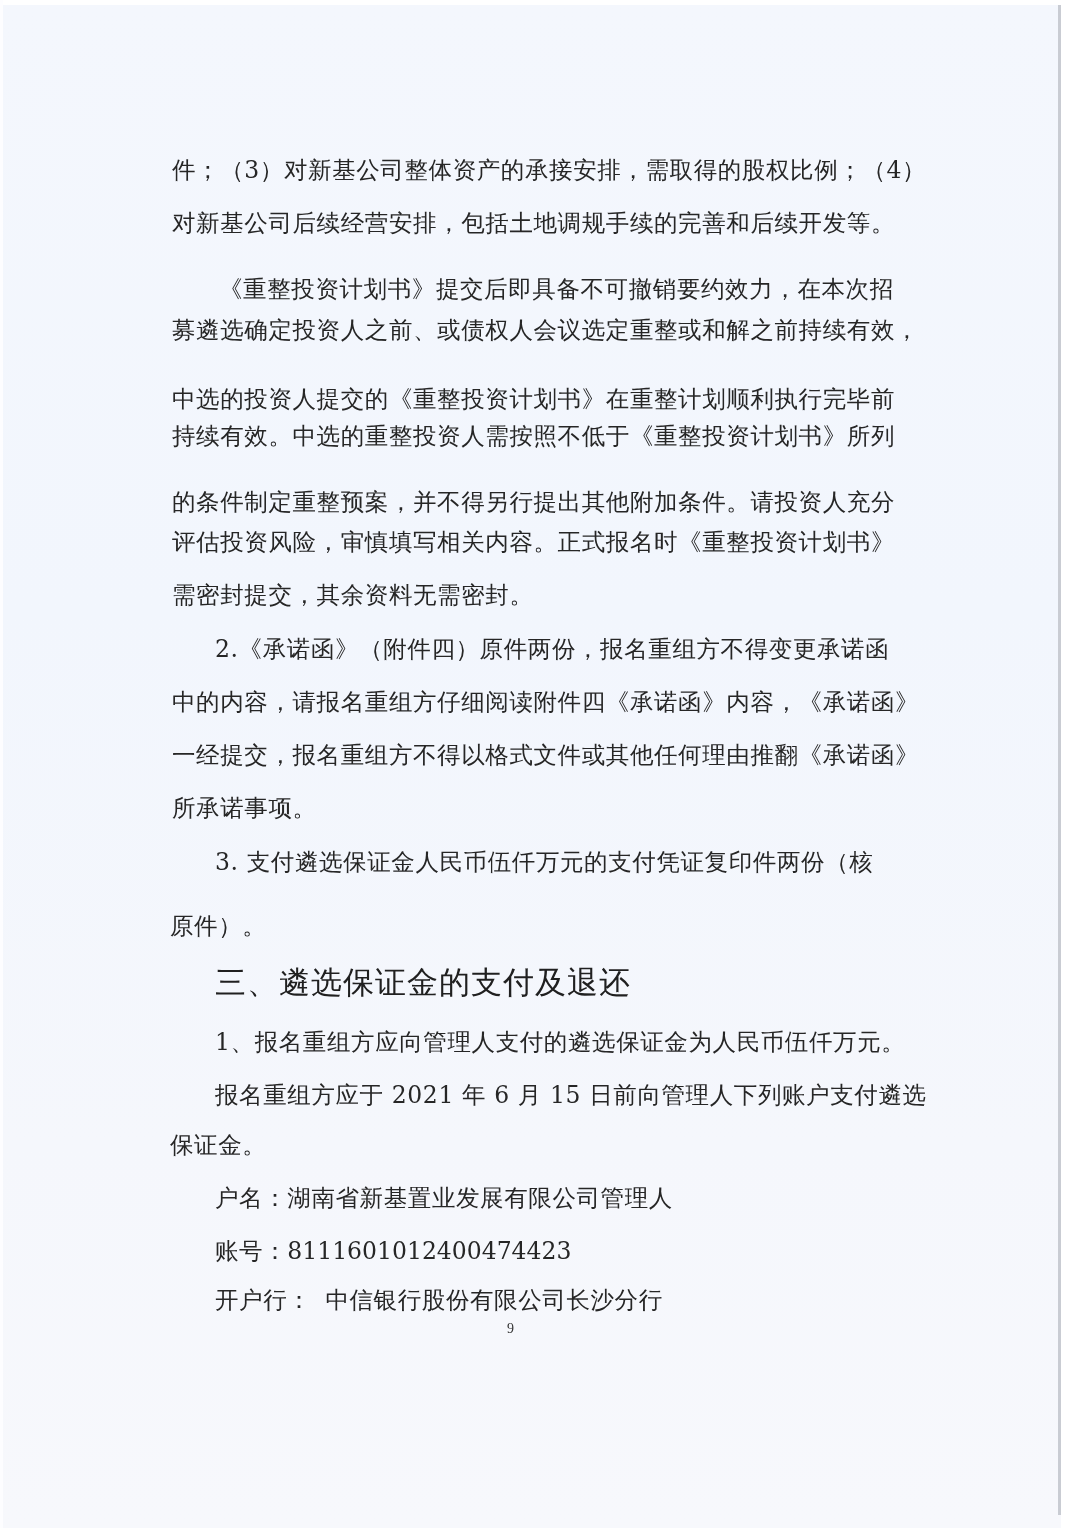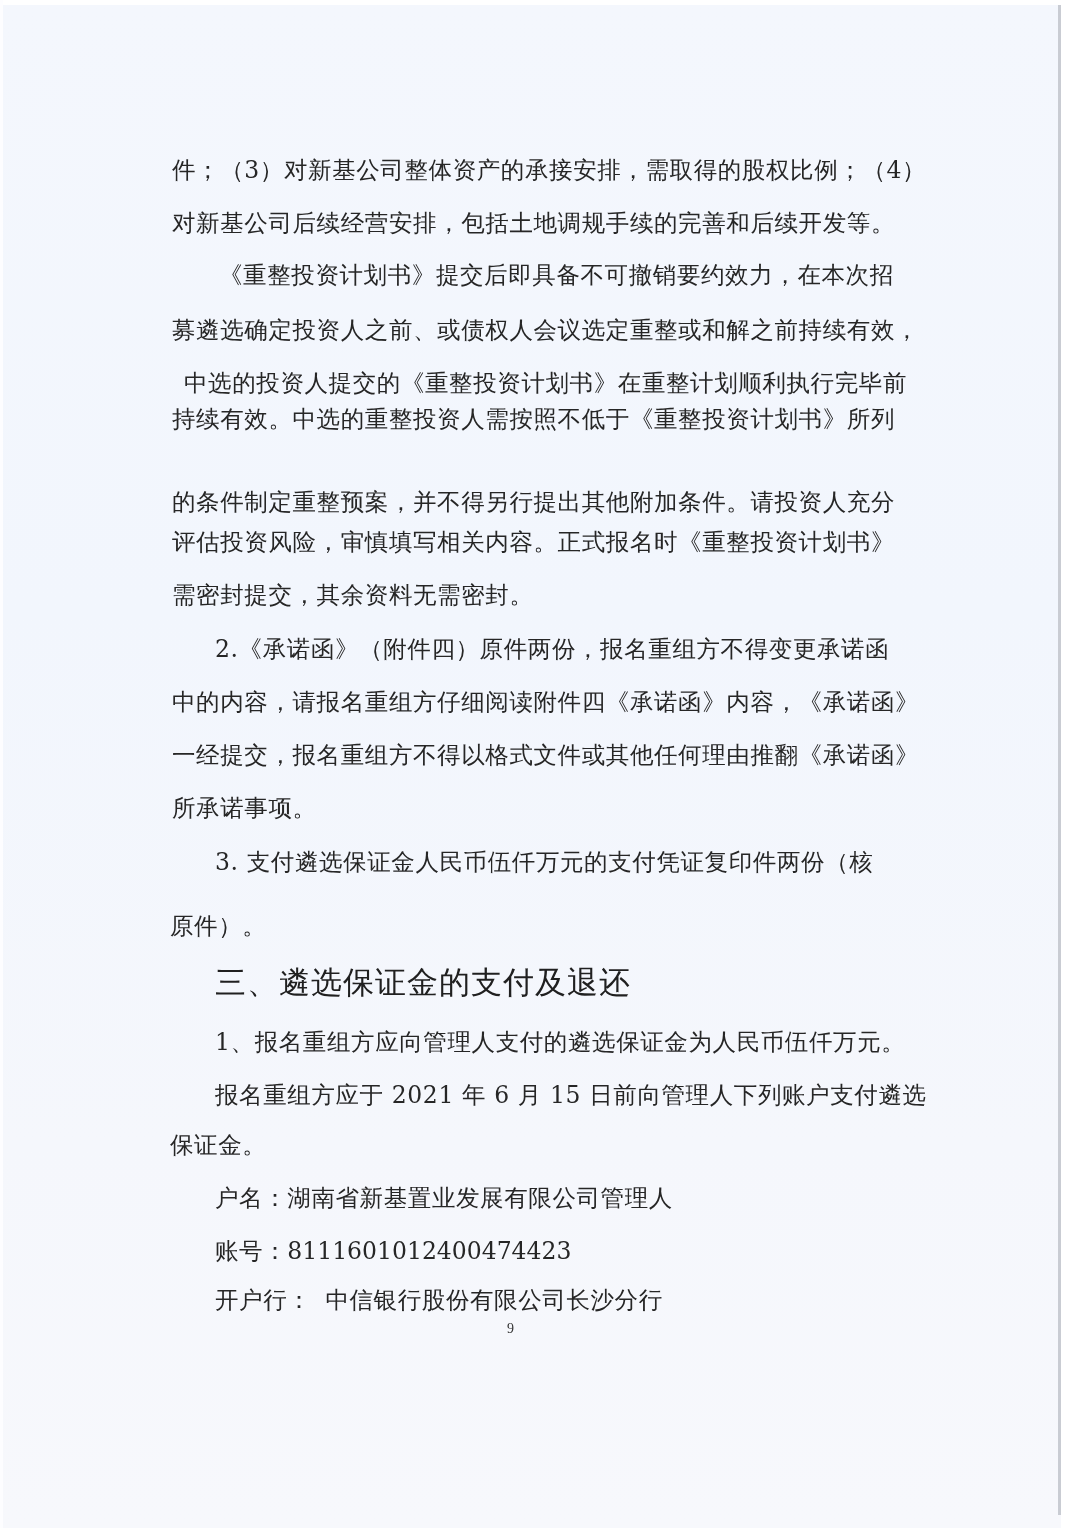--- a/index.html
+++ b/index.html
@@ -88,24 +88,24 @@
 <div class="edge-left"></div>
 <div class="edge-right"></div>
 <div class="edge-right-outer"></div>
 
 <div>
   <div class="line justify" style="left:172px; top:155px;">件；（3）对新基公司整体资产的承接安排，需取得的股权比例；（4）</div>
   <div class="line" style="left:172px; top:208px;">对新基公司后续经营安排，包括土地调规手续的完善和后续开发等。</div>
 </div>
 
 <div>
-  <div class="line" style="left:219px; top:262px; width:643px; text-align:justify; text-align-last:justify;font-family:Liberation Mono, monospace;">《重整投资计划书》提交后即具备不可撤销要约效力，在本次招</div>
+  <div class="line" style="left:219px; top:274px; width:643px; text-align:justify; text-align-last:justify;">《重整投资计划书》提交后即具备不可撤销要约效力，在本次招</div>
   <div class="line justify" style="left:172px; top:315px; width:692px;">募遴选确定投资人之前、或债权人会议选定重整或和解之前持续有效，</div>
-  <div class="line justify" style="left:172px; top:368px;margin-left:12px;">中选的投资人提交的《重整投资计划书》在重整计划顺利执行完毕前</div>
-  <div class="line justify" style="left:172px; top:406px;font-family:Liberation Mono, monospace;">持续有效。中选的重整投资人需按照不低于《重整投资计划书》所列</div>
+  <div class="line justify" style="left:172px; top:384px;">中选的投资人提交的《重整投资计划书》在重整计划顺利执行完毕前</div>
+  <div class="line justify" style="left:172px; top:421px;">持续有效。中选的重整投资人需按照不低于《重整投资计划书》所列</div>
   <div class="line justify" style="left:172px; top:487px;">的条件制定重整预案，并不得另行提出其他附加条件。请投资人充分</div>
   <div class="line justify" style="left:172px; top:527px;">评估投资风险，审慎填写相关内容。正式报名时《重整投资计划书》</div>
   <div class="line" style="left:172px; top:580px;">需密封提交，其余资料无需密封。</div>
 </div>
 
 <div>
   <div class="line" style="left:215px; top:634px; width:647px; text-align:justify; text-align-last:justify;">2.《承诺函》（附件四）原件两份，报名重组方不得变更承诺函</div>
   <div class="line justify" style="left:172px; top:687px;">中的内容，请报名重组方仔细阅读附件四《承诺函》内容，《承诺函》</div>
   <div class="line justify" style="left:172px; top:740px;">一经提交，报名重组方不得以格式文件或其他任何理由推翻《承诺函》</div>
   <div class="line" style="left:172px; top:793px;">所承诺事项。</div>

